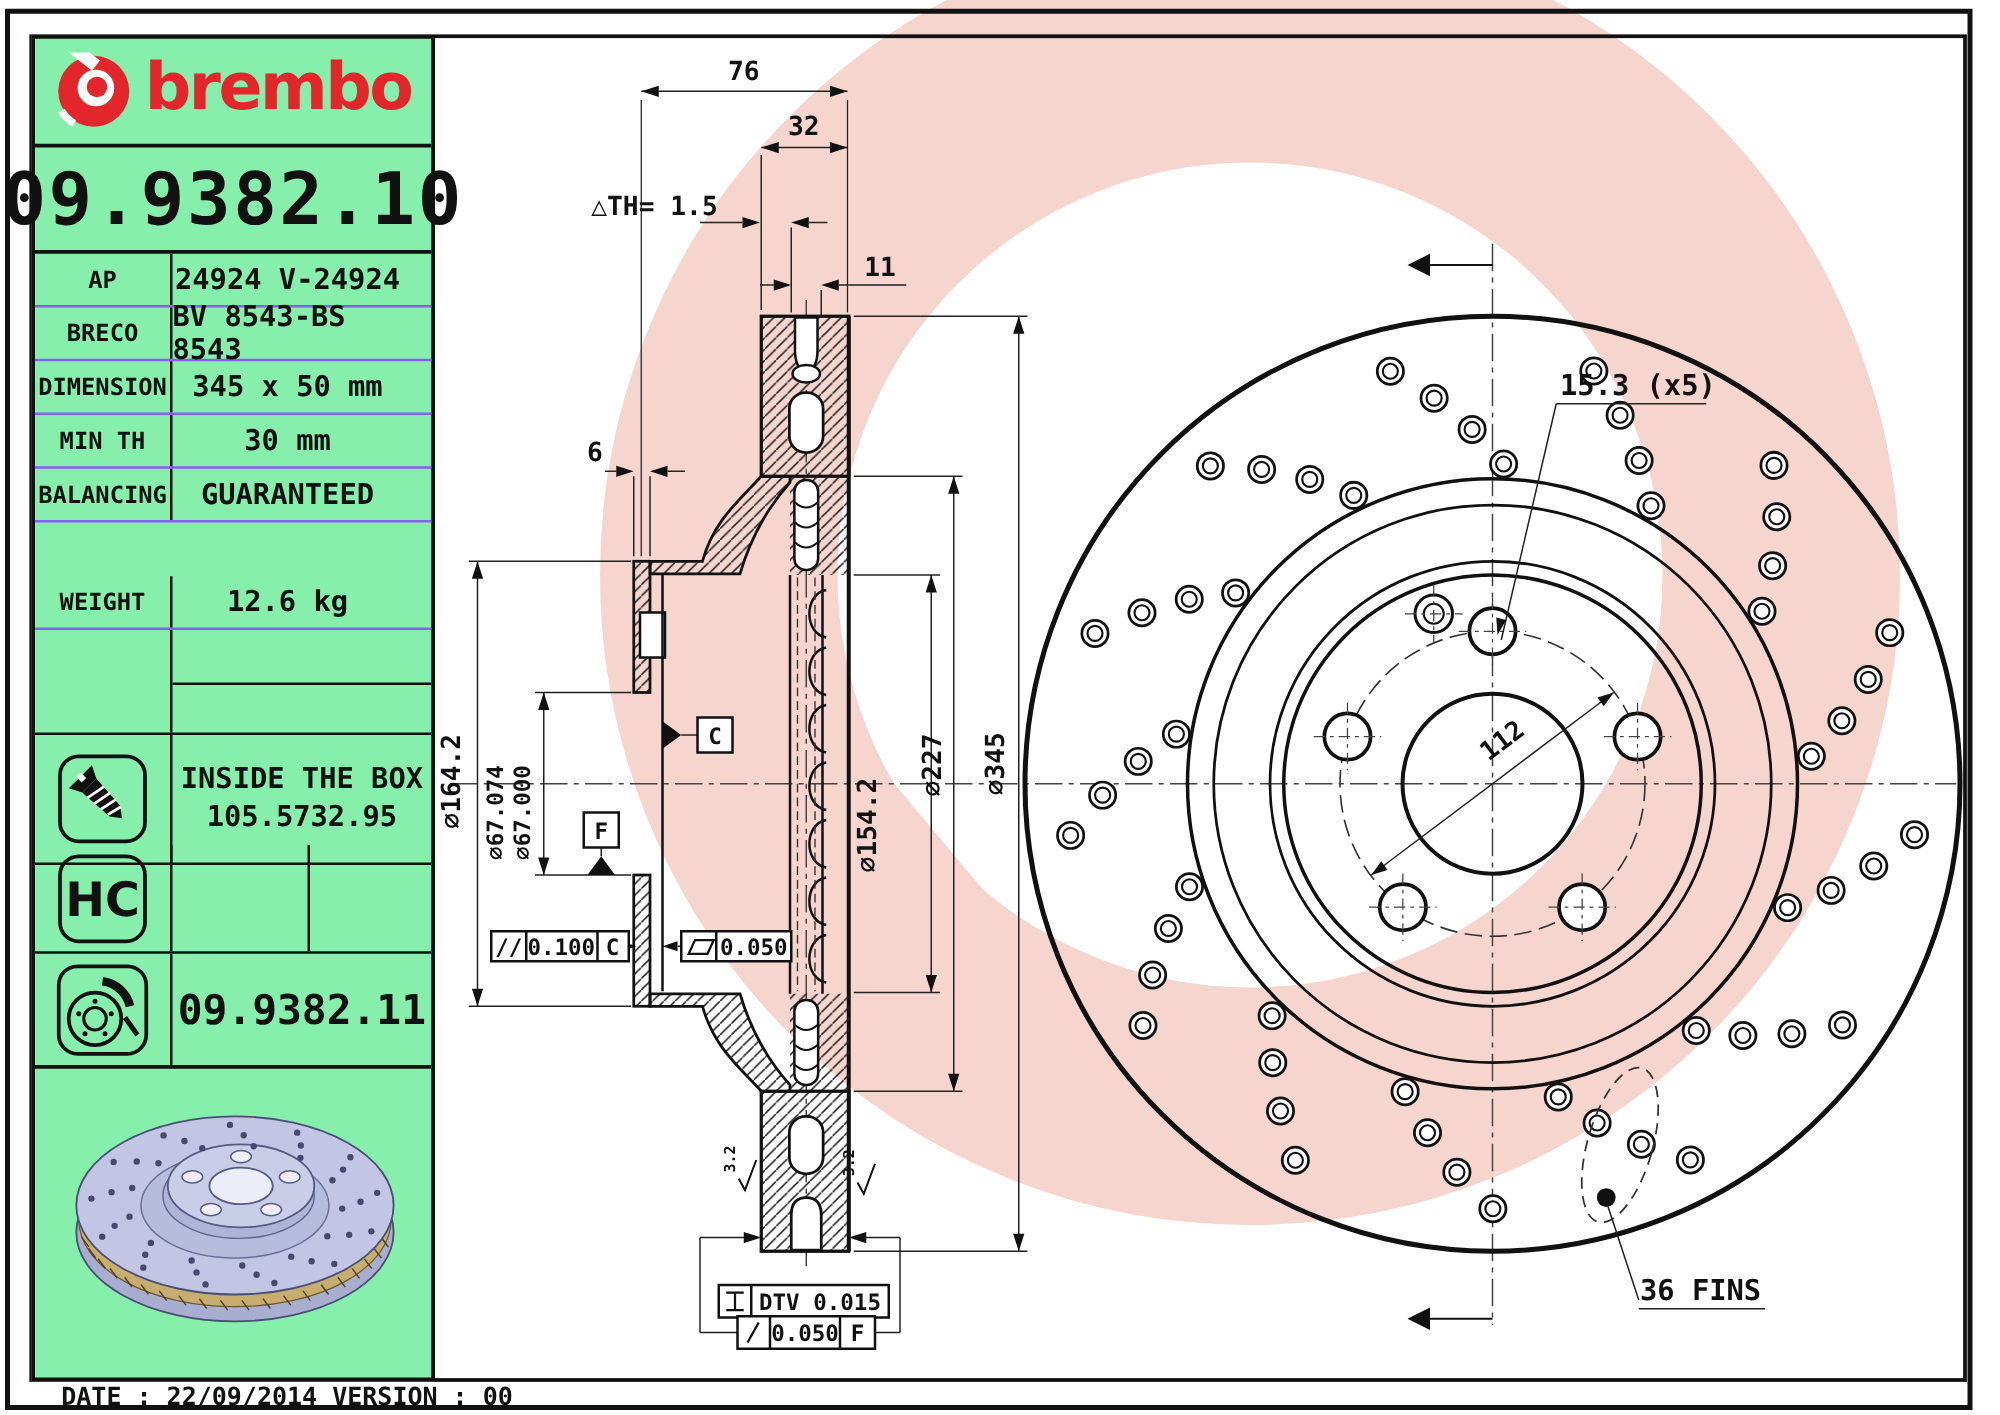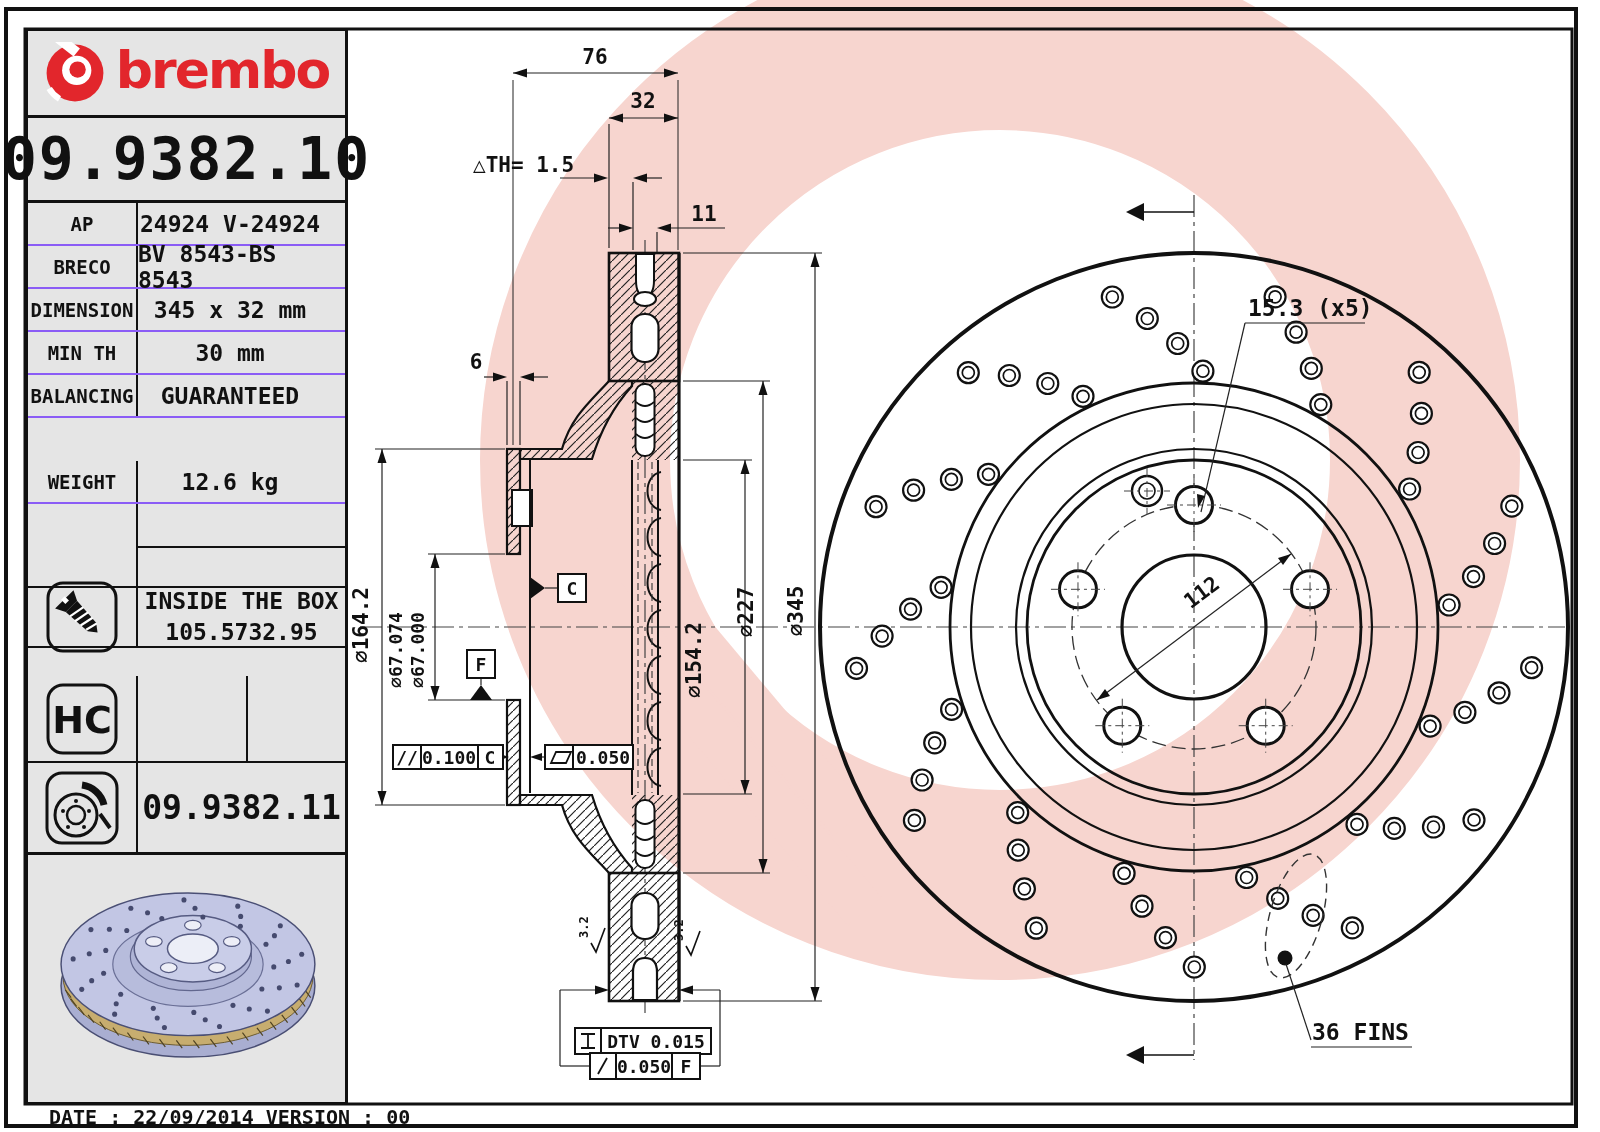--- a/index.html
+++ b/index.html
@@ -3,21 +3,21 @@
 <meta charset="utf-8">
 <style>
   html,body{margin:0;padding:0;background:#888;}
   #sheet{position:relative;width:1600px;height:1132px;background:#fff;overflow:hidden;
          font-family:"DejaVu Sans Mono",monospace;color:#111;}
   #bigsvg{position:absolute;left:0;top:0;}
   .outer-border{position:absolute;left:4px;top:7px;width:1574px;height:1121px;
 
                 border:4px solid #111;box-sizing:border-box;pointer-events:none;}
   
-  #panel{position:absolute;left:25px;top:28px;width:323px;height:1077px;background:#e5e5e5;
+  #panel{position:absolute;left:25px;top:28px;width:323px;height:1077px;background:#86efac;
          border:3px solid #111;box-sizing:border-box;}
   .cell{position:absolute;box-sizing:border-box;}
   .logo-cell{left:0;top:0;width:317px;height:87px;border-bottom:3px solid #111;
              display:flex;align-items:center;justify-content:center;gap:10px;}
   .logo-text{font-family:"DejaVu Sans",sans-serif;font-weight:bold;font-size:52px;
              color:#e2262c;letter-spacing:-2px;line-height:1;padding-bottom:6px;}
   .part-cell{left:0;top:87px;width:317px;height:85px;border-bottom:3px solid #111;
              display:flex;align-items:center;justify-content:center;
              font-size:58px;font-weight:bold;letter-spacing:2px;}
   .spec-row{left:0;width:317px;height:43px;border-bottom:2px solid #8b5cf6;}
@@ -466,21 +466,21 @@
     <div class="cell spec-row" style="top:172px">
       <div class="spec-label">AP</div>
       <div class="spec-value">24924 V-24924</div>
     </div>
     <div class="cell spec-row" style="top:215px">
       <div class="spec-label">BRECO</div>
       <div class="spec-value">BV 8543-BS 8543</div>
     </div>
     <div class="cell spec-row" style="top:258px">
       <div class="spec-label">DIMENSION</div>
-      <div class="spec-value">345 x 32 mm</div>
+      <div class="spec-value">345 x 50 mm</div>
     </div>
     <div class="cell spec-row" style="top:301px">
       <div class="spec-label">MIN TH</div>
       <div class="spec-value">30 mm</div>
     </div>
     <div class="cell spec-row" style="top:344px">
       <div class="spec-label">BALANCING</div>
       <div class="spec-value">GUARANTEED</div>
     </div>
     <div class="cell spec-row" style="top:430px">
@@ -488,21 +488,21 @@
       <div class="spec-value">12.6 kg</div>
     </div>
 
     <div class="cell empty-row">
       <div class="spec-label" style="height:100%"></div>
       <div class="empty-right">
         <div class="empty-split"></div>
       </div>
     </div>
 
-    <div class="cell icon-row" style="top:557px;height:60px;border-bottom:2px solid #111">
+    <div class="cell icon-row" style="top:557px;height:104px;border-bottom:2px solid #111">
       <div class="icon-box">
         <svg width="74" height="74" viewBox="0 0 74 74">
           <rect x="3" y="3" width="68" height="68" rx="15" fill="none" stroke="#111" stroke-width="3"></rect>
           <g transform="translate(37,37) rotate(-45)">
             <polygon points="-13,-25 13,-25 8,-15 -8,-15" fill="#111"></polygon>
             <rect x="-2.5" y="-27" width="5" height="6" fill="#fff"></rect>
             <polygon points="-8,-15 8,-15 6,14 0,22 -6,14" fill="#111"></polygon>
             <g stroke="#fff" stroke-width="2.2">
               <line x1="-8" y1="-9" x2="8" y2="-6"></line>
                 <line x1="-8" y1="-2" x2="8" y2="1"></line>

